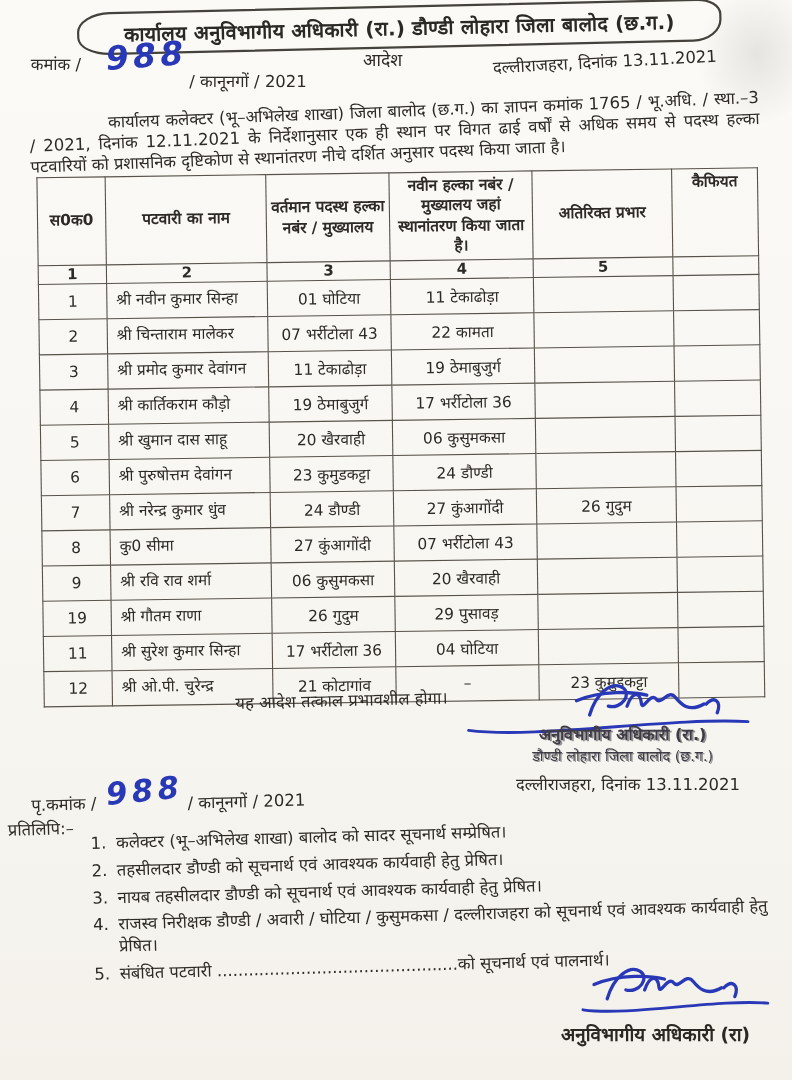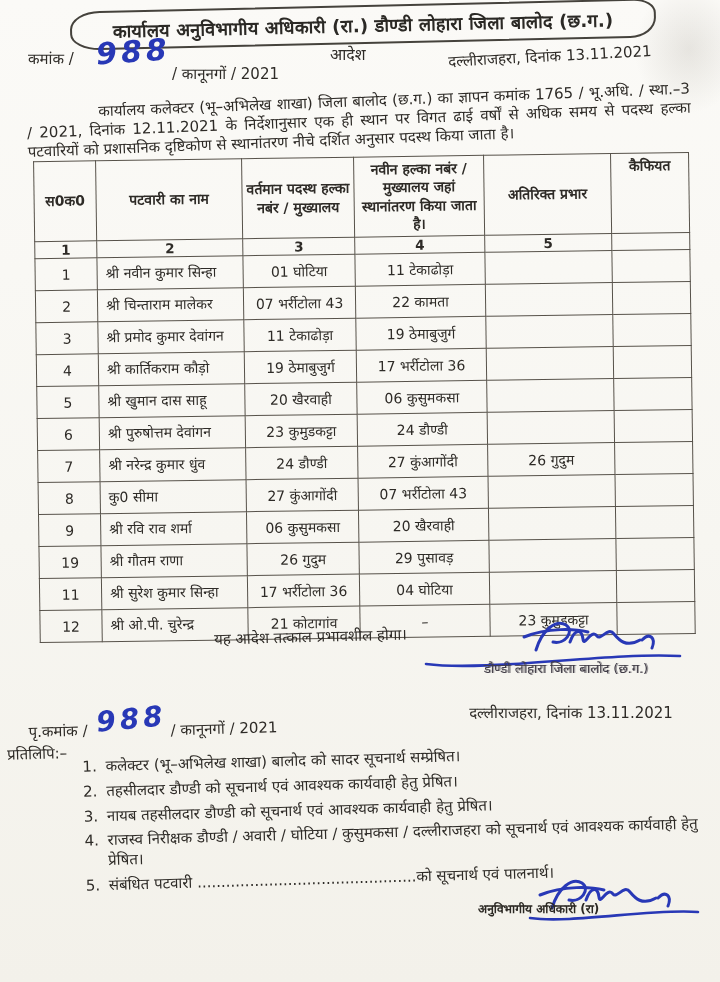--- a/index.html
+++ b/index.html
@@ -90,22 +90,22 @@
   .e-ref-suffix{position:absolute;left:170px;top:12px;font-size:15px;}
   .copy-label{position:absolute;left:6px;top:32px;font-size:15px;}
   ol.copies{
     position:absolute;left:74px;top:48px;width:630px;margin:0;padding:0 0 0 26px;
     font-size:15px;line-height:1.32;
   }
   ol.copies li{margin-bottom:5px;padding-left:4px;}
   
   .sig2{left:512px;top:872px;}
   .f-designation{
-    position:absolute;left:478px;top:900px;width:236px;text-align:left;
-    font-size:12px;font-weight:700;color:#2b2823;white-space:nowrap;
+    position:absolute;left:478px;top:928px;width:236px;text-align:center;
+    font-size:17px;font-weight:700;color:#2b2823;white-space:nowrap;
   }
   .f-office{
     position:absolute;left:458px;top:952px;width:256px;text-align:center;
     font-size:19px;font-weight:700;color:#2b3144;filter:blur(.3px);
     white-space:nowrap;
     margin-top:35px;
   }
 </style>
 </head>
 <body>
@@ -261,20 +261,21 @@
       <g fill="none" stroke="#2838b6" stroke-width="3" stroke-linecap="round">
         <path d="M118 36 C 124 16, 138 5, 148 11 C 157 17, 147 31, 135 28"></path>
         <path d="M106 23 C 130 13, 158 15, 170 18"></path>
         <path d="M152 28 C 157 14, 164 15, 165 25 C 166 34, 173 14, 179 22 C 183 27, 190 12, 196 20 C 201 26, 208 34, 222 26"></path>
         <path d="M224 26 C 232 18, 238 24, 234 34"></path>
         <path d="M8 50 C 70 58, 190 38, 262 42" stroke-width="2.6"></path>
       </g>
     </svg>
   </div>
   <div class="stamp1">
+    <div class="l1">अनुविभागीय अधिकारी (रा.)</div>
     <div class="l2">डौण्डी लोहारा जिला बालोद (छ.ग.)</div>
   </div>
   <div class="place-date-mid">दल्लीराजहरा, दिनांक 13.11.2021</div>
 
   <div class="endorse">
     <span class="e-ref-label">पृ.कमांक /</span>
     <span class="hand-num bottom">988</span>
     <span class="e-ref-suffix">/ कानूनगों / 2021</span>
     <span class="copy-label">प्रतिलिपि:–</span>
     <ol class="copies">

